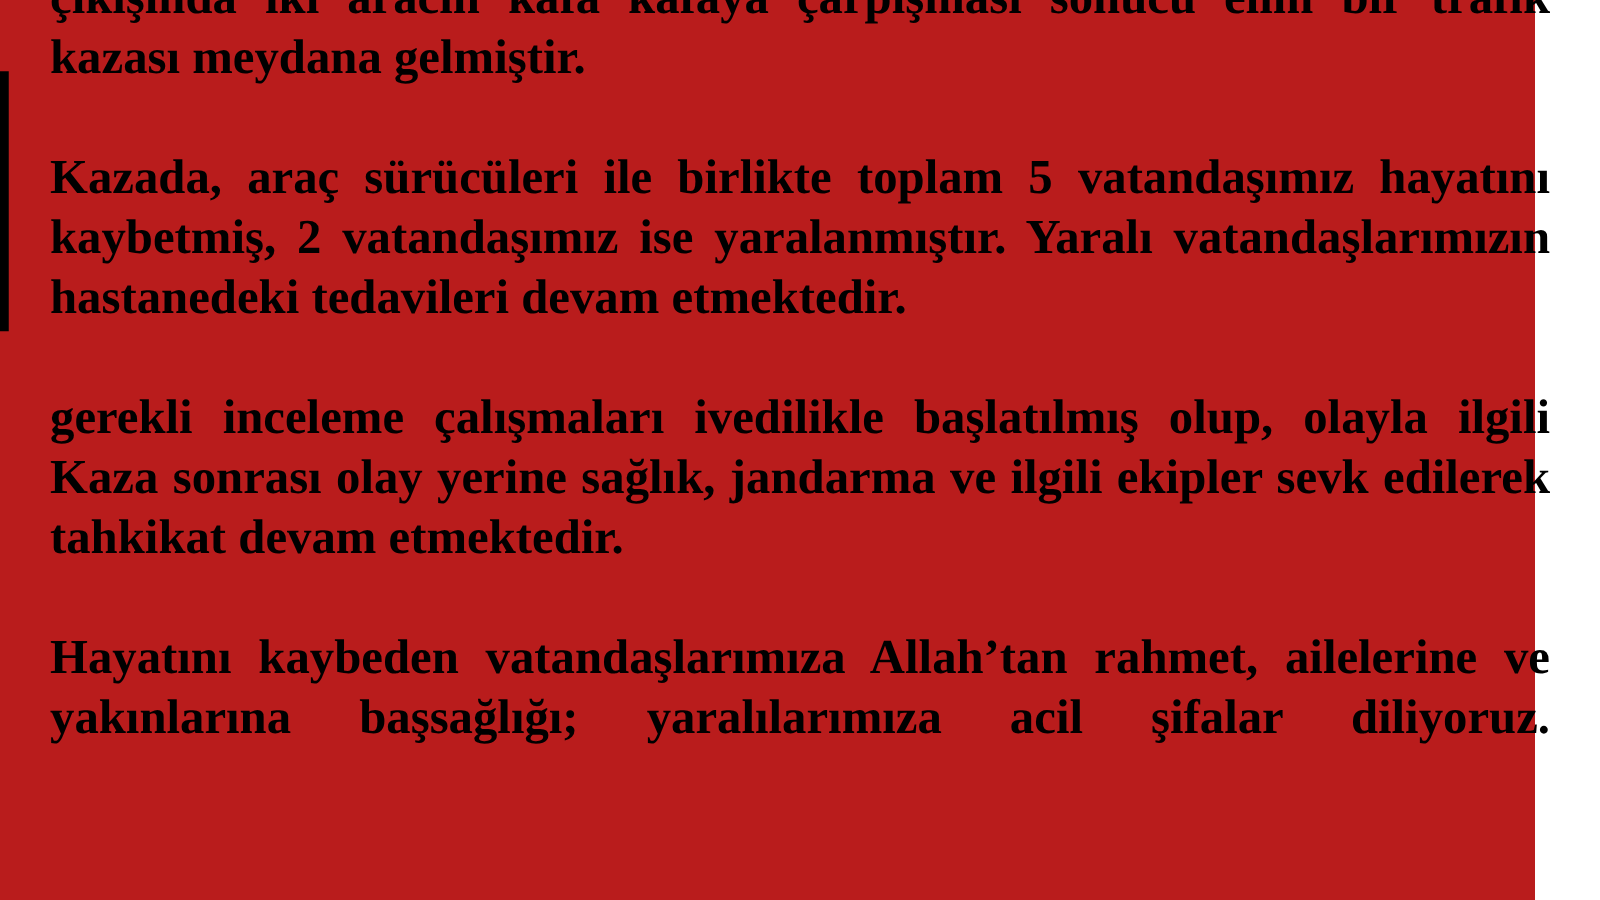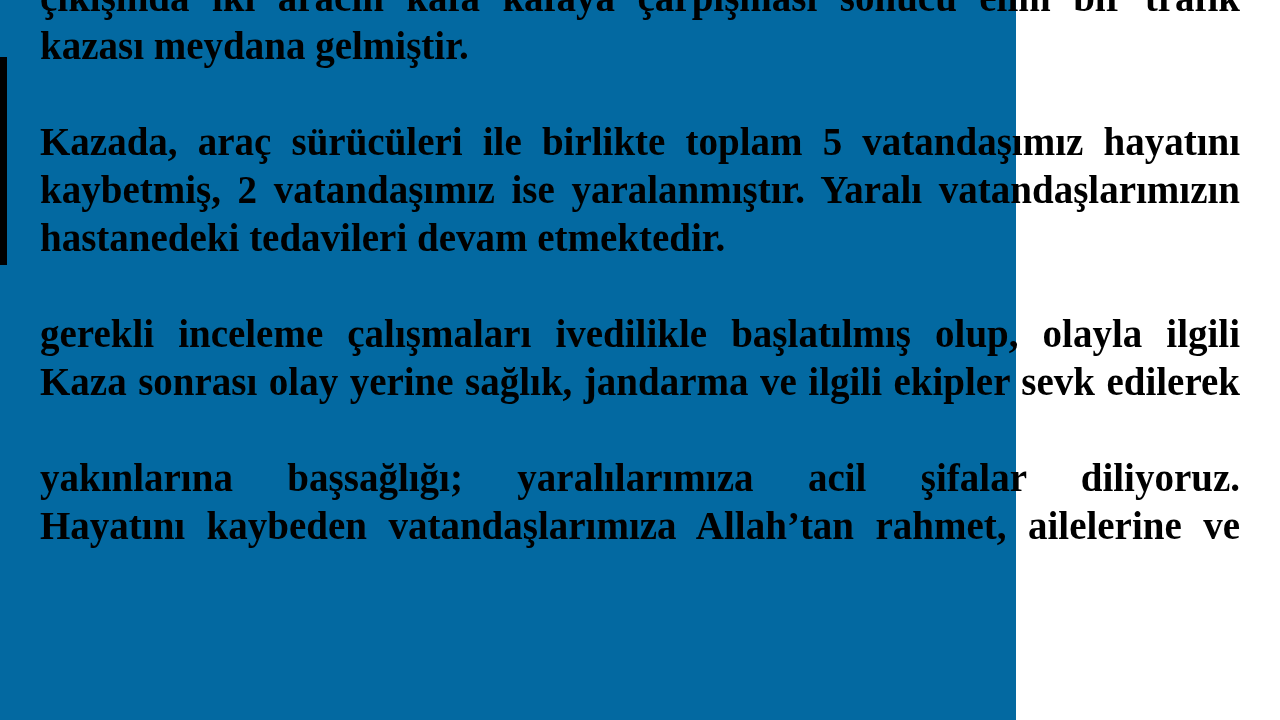--- a/index.html
+++ b/index.html
@@ -5,23 +5,23 @@
   html, body {
     margin: 0;
     padding: 0;
     width: 1280px;
     height: 720px;
     overflow: hidden;
     background: #ffffff;
   }
   .page {
     position: relative;
-    width: 1016px;
+    width: 1228px;
     height: 720px;
-    background: #0369a1;
+    background: #b91c1c;
   }
   .edge-bar {
     position: absolute;
     left: 0;
     top: 57px;
     width: 7px;
     height: 208px;
     background: #000000;
   }
   .doc {
@@ -70,22 +70,23 @@
 
     <div class="para">
       <div class="line j">Kazada, araç sürücüleri ile birlikte toplam 5 vatandaşımız hayatını</div>
       <div class="line j">kaybetmiş, 2 vatandaşımız ise yaralanmıştır. Yaralı vatandaşlarımızın</div>
       <div class="line l">hastanedeki tedavileri devam etmektedir.</div>
     </div>
 
     <div class="para">
       <div class="line j">gerekli inceleme çalışmaları ivedilikle başlatılmış olup, olayla ilgili</div>
       <div class="line j">Kaza sonrası olay yerine sağlık, jandarma ve ilgili ekipler sevk edilerek</div>
+      <div class="line l">tahkikat devam etmektedir.</div>
     </div>
 
     <div class="para">
+      <div class="line j">Hayatını kaybeden vatandaşlarımıza Allah’tan rahmet, ailelerine ve</div>
       <div class="line j">yakınlarına başsağlığı; yaralılarımıza acil şifalar diliyoruz.</div>
-      <div class="line j">Hayatını kaybeden vatandaşlarımıza Allah’tan rahmet, ailelerine ve</div>
     </div>
 
 
   </div>
 </div>
 
 </body></html>

